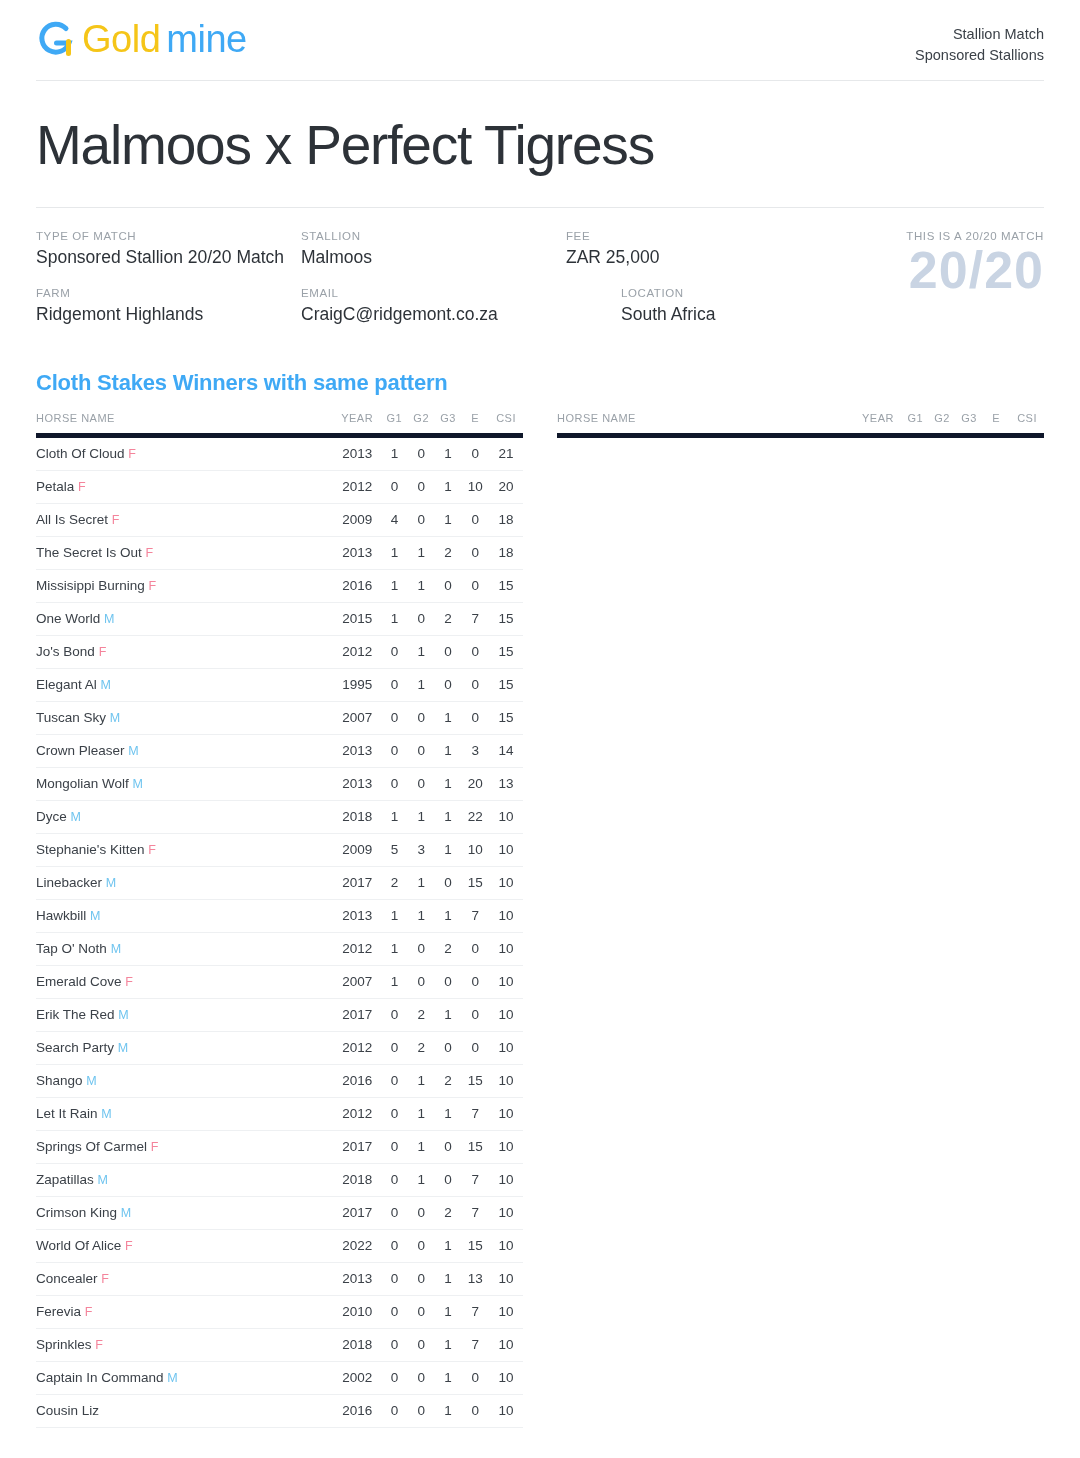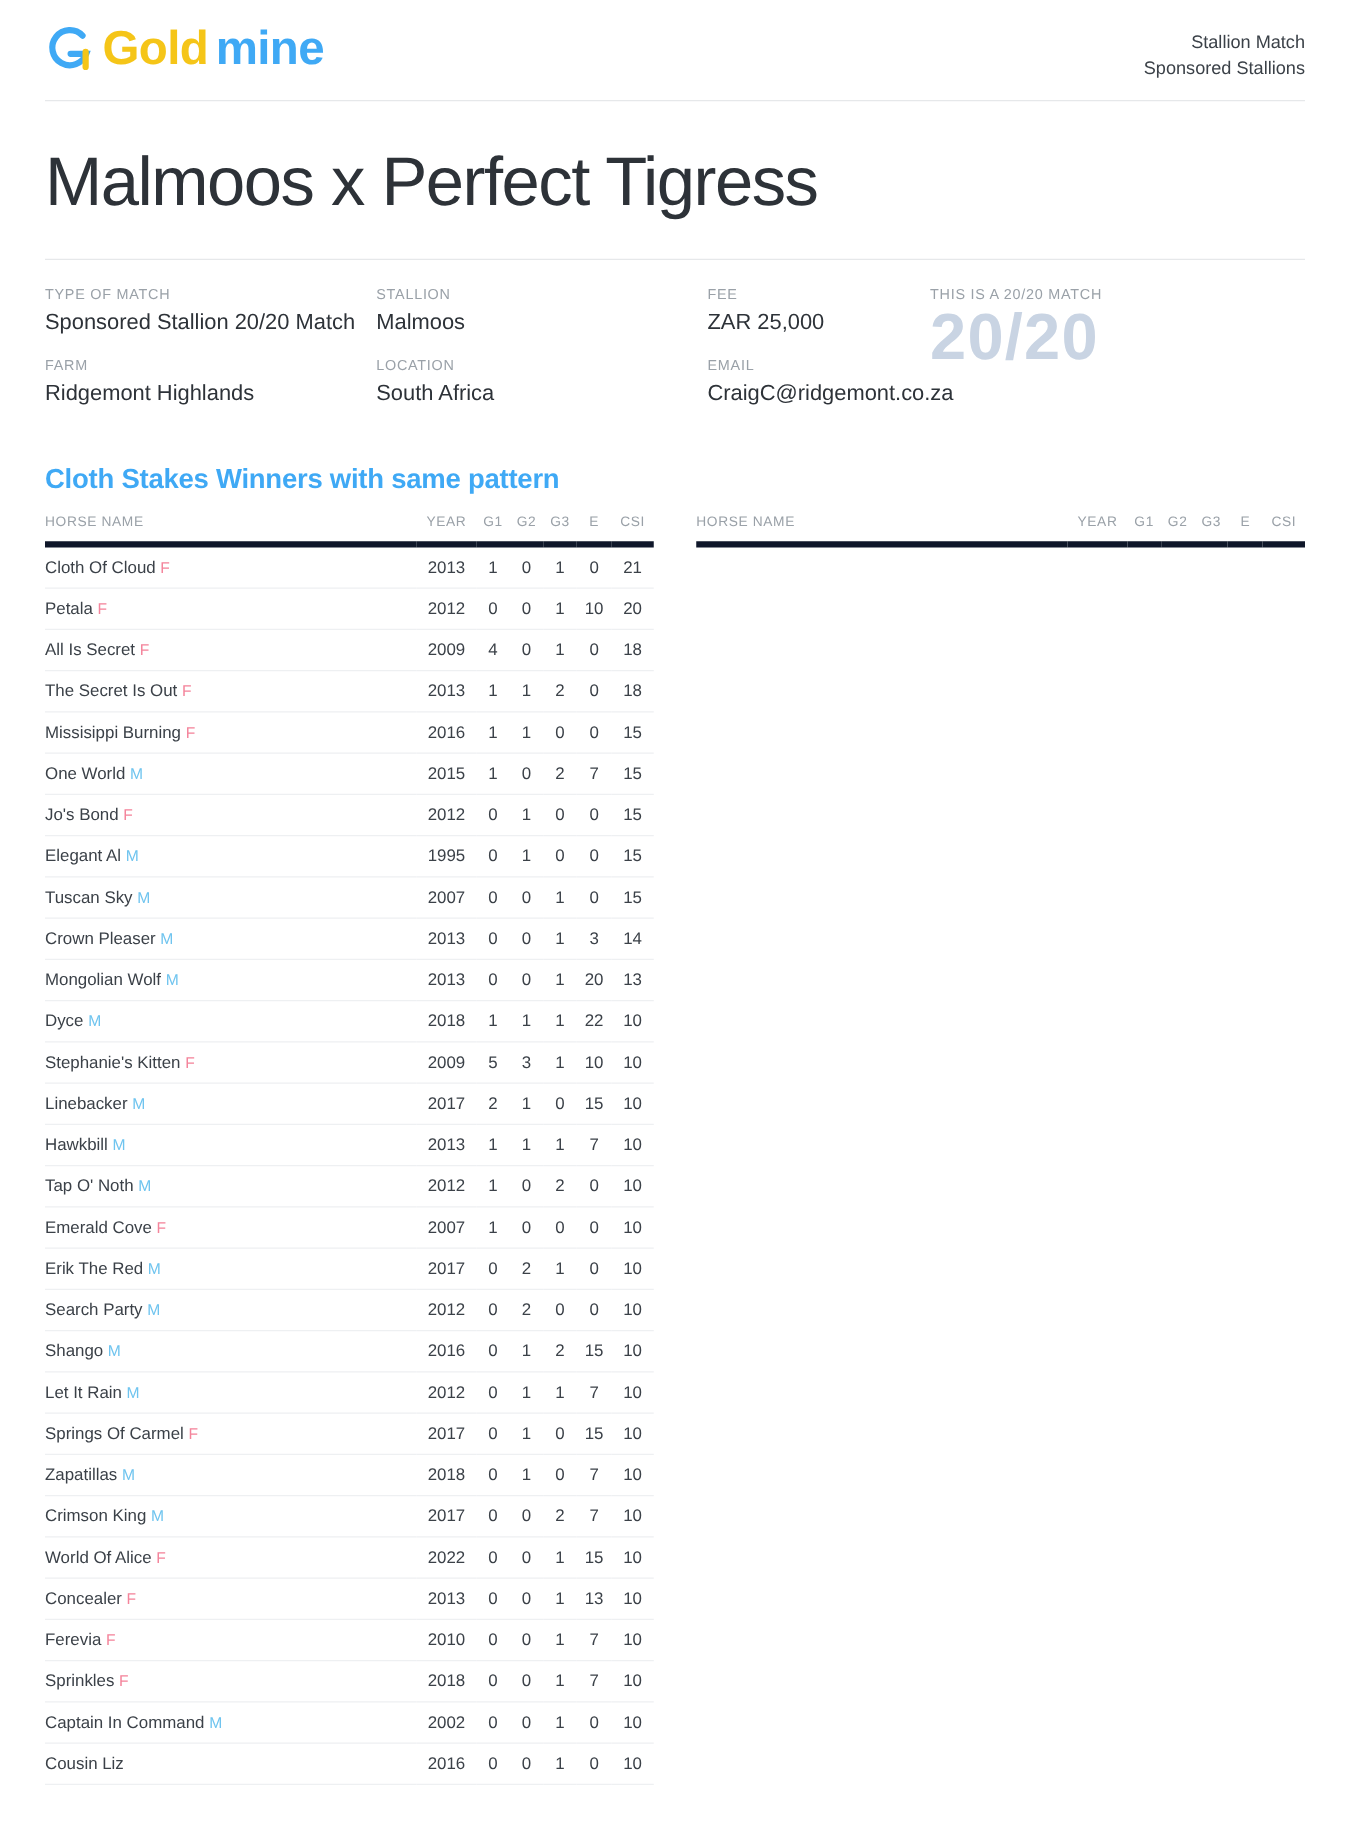--- a/index.html
+++ b/index.html
@@ -22,21 +22,21 @@
     align-items: flex-start;
     justify-content: space-between;
     padding: 18px 0 14px 0;
     border-bottom: 1px solid #e6e8ea;
   }
   .logo {
     display: flex;
     align-items: center;
     gap: 6px;
     font-size: 38px;
-    font-weight: 700;
+    font-weight: 400;
     letter-spacing: -0.5px;
   }
   .logo-mark {
     width: 40px; height: 42px;
     position: relative;
     display: inline-block;
   }
   .logo-gold { color: #f5c518; }
   .logo-mine { color: #3fa9f5; }
   .header-meta {
@@ -83,20 +83,21 @@
   }
   .meta-value {
     font-size: 17.5px;
     color: #2d3238;
     line-height: 1.25;
   }
   .badge-wrap {
     position: absolute;
     right: 0;
     top: 0;
+    text-align: right;
     width: 300px;
   }
   .badge-label {
     font-size: 11.5px;
     letter-spacing: 0.6px;
     text-transform: uppercase;
     color: #9aa1a8;
     margin-bottom: 2px;
   }
   .badge-num {
@@ -207,27 +208,27 @@
         <div class="meta-label">FEE</div>
         <div class="meta-value">ZAR 25,000</div>
       </div>
     </div>
 
     <div class="meta-row">
       <div class="meta-cell c1">
         <div class="meta-label">FARM</div>
         <div class="meta-value">Ridgemont Highlands</div>
       </div>
+      <div class="meta-cell c3">
+        <div class="meta-label">EMAIL</div>
+        <div class="meta-value">CraigC@ridgemont.co.za</div>
+      </div>
       <div class="meta-cell c2">
         <div class="meta-label">LOCATION</div>
         <div class="meta-value">South Africa</div>
-      </div>
-      <div class="meta-cell c3">
-        <div class="meta-label">EMAIL</div>
-        <div class="meta-value">CraigC@ridgemont.co.za</div>
       </div>
     </div>
   </div>
 
   <div class="section-title">Cloth Stakes Winners with same pattern</div>
 
   <div class="tables">
 
     <div class="table-col">
       <table>

